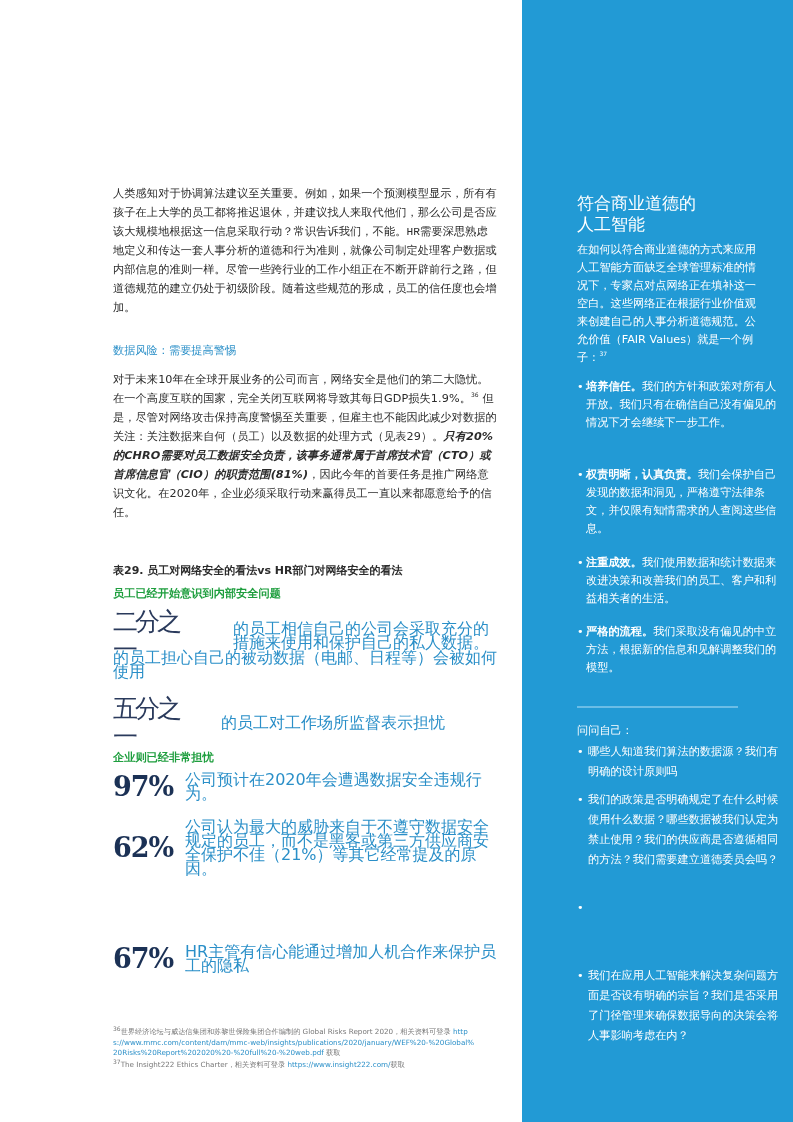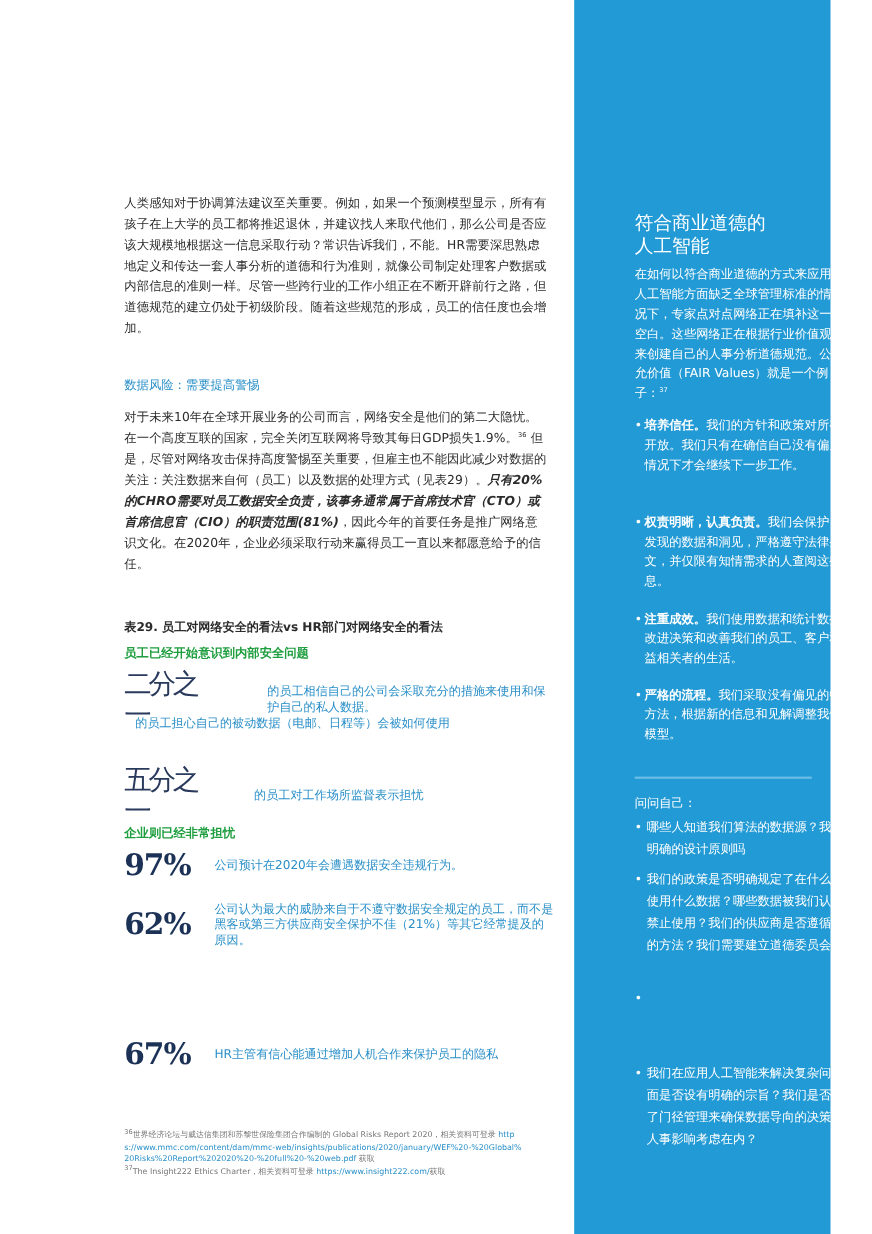--- a/index.html
+++ b/index.html
@@ -9,43 +9,43 @@
     .para b.em { font-style: italic; font-weight: bold; }
     .sup { font-size: 6px; vertical-align: super; line-height: 0; }
 
     .section-heading { position: absolute; left: 113px; font-size: 11.2px; color: #2a8fc8; }
     .table-title { position: absolute; left: 113px; font-size: 11px; font-weight: bold; color: #2b2b2b; }
     .green-heading { position: absolute; left: 113px; font-size: 11.2px; font-weight: bold; color: #1e9e3e; }
 
     .stat-row { position: absolute; left: 113px; width: 390px; display: flex; align-items: center; }
     .frac { font-family: "DejaVu Serif", "Liberation Serif", serif; font-size: 25px; color: #2a3a5c; width: 72px; letter-spacing: -3px; line-height: 28px; }
     .pct { font-family: "DejaVu Serif", "Liberation Serif", serif; font-weight: bold; font-size: 27px; color: #1b3155; width: 72px; letter-spacing: -1px; line-height: 30px; }
-    .stat-text { font-size: 11px; line-height: 14px; color: #2a8fc8; margin-left: 10px; flex: 1; }
+    .stat-text { font-size: 16px; line-height: 14px; color: #2a8fc8; margin-left: 0; flex: 1; }
 
     .footnotes { position: absolute; left: 113px; top: 1027px; width: 365px; font-size: 7.2px; line-height: 10.5px; color: #777; }
     .footnotes a { color: #2a8fc8; text-decoration: none; }
     .fn { margin-bottom: 1px; }
 
-    .panel { position: absolute; left: 522px; top: 0; width: 233px; height: 1122px; background: #229ad5; color: #ffffff; }
+    .panel { position: absolute; left: 522px; top: 0; width: 271px; height: 1122px; background: #229ad5; color: #ffffff; }
     .panel-title { position: absolute; left: 55px; top: 193px; font-size: 17px; line-height: 21px; font-weight: normal; }
     .panel-intro { position: absolute; left: 55px; top: 241px; width: 185px; font-size: 11.2px; line-height: 18px; }
     .panel-list { position: absolute; left: 55px; width: 200px; list-style: none; }
     .panel-list li { position: relative; padding-left: 9px; font-size: 11.2px; line-height: 18px; }
     .panel-list li .bullet { position: absolute; left: 0; top: 0; }
     .panel-list li b { font-weight: bold; }
     .sep { position: absolute; left: 577px; top: 706px; width: 161px; height: 2px; background: #6bbde6; }
     .ask-label { position: absolute; left: 55px; top: 722px; font-size: 11.2px; line-height: 18px; }
     .ask-list { position: absolute; left: 55px; width: 205px; list-style: none; }
     .ask-list li { position: relative; padding-left: 11px; font-size: 11.2px; line-height: 20px; }
     .ask-list li .bullet { position: absolute; left: 0; top: 0; }
   </style>
 </head>
 <body>
 
-<p class="para" style="top:175px;">人类感知对于协调算法建议至关重要。例如，如果一个预测模型显示，所有有孩子在上大学的员工都将推迟退休，并建议找人来取代他们，那么公司是否应该大规模地根据这一信息采取行动？常识告诉我们，不能。HR需要深思熟虑地定义和传达一套人事分析的道德和行为准则，就像公司制定处理客户数据或内部信息的准则一样。尽管一些跨行业的工作小组正在不断开辟前行之路，但道德规范的建立仍处于初级阶段。随着这些规范的形成，员工的信任度也会增加。</p>
+<p class="para" style="top:185px;font-family:Liberation Mono, monospace;">人类感知对于协调算法建议至关重要。例如，如果一个预测模型显示，所有有孩子在上大学的员工都将推迟退休，并建议找人来取代他们，那么公司是否应该大规模地根据这一信息采取行动？常识告诉我们，不能。HR需要深思熟虑地定义和传达一套人事分析的道德和行为准则，就像公司制定处理客户数据或内部信息的准则一样。尽管一些跨行业的工作小组正在不断开辟前行之路，但道德规范的建立仍处于初级阶段。随着这些规范的形成，员工的信任度也会增加。</p>
 
 <div class="section-heading" style="top:343px;">数据风险：需要提高警惕</div>
 
 <p class="para" style="top:370px;">
   <span>对于未来10年在全球开展业务的公司而言，网络安全是他们的第二大隐忧。在一个高度互联的国家，完全关闭互联网将导致其每日GDP损失1.9%。</span><span class="sup">36</span><span> 但是，尽管对网络攻击保持高度警惕至关重要，但雇主也不能因此减少对数据的关注：关注数据来自何（员工）以及数据的处理方式（见表29）。</span><b class="em">只有20%的CHRO需要对员工数据安全负责，该事务通常属于首席技术官（CTO）或首席信息官（CIO）的职责范围(81%)</b><span>，因此今年的首要任务是推广网络意识文化。在2020年，企业必须采取行动来赢得员工一直以来都愿意给予的信任。</span>
 </p>
 
 <div class="table-title" style="top:563px;">表29. 员工对网络安全的看法vs HR部门对网络安全的看法</div>
 <div class="green-heading" style="top:586px;">员工已经开始意识到内部安全问题</div>
 

